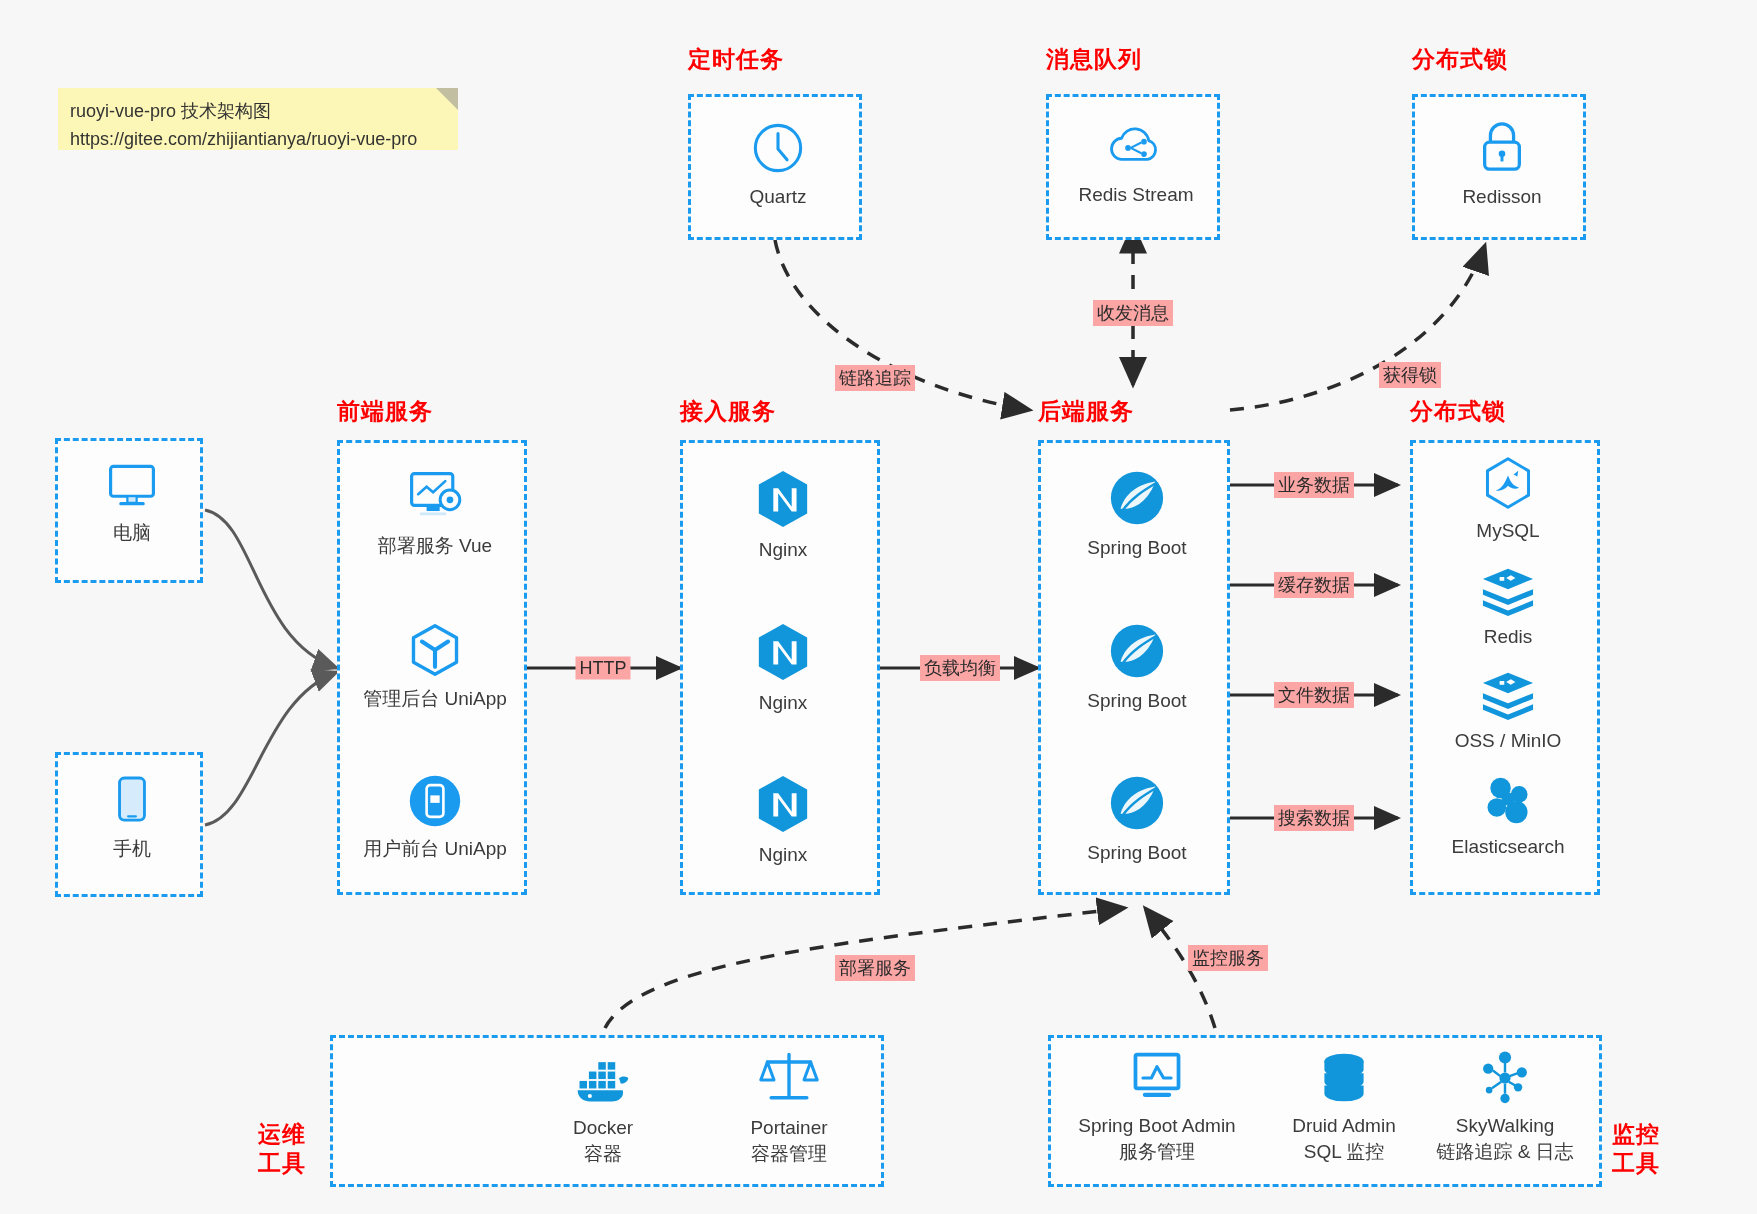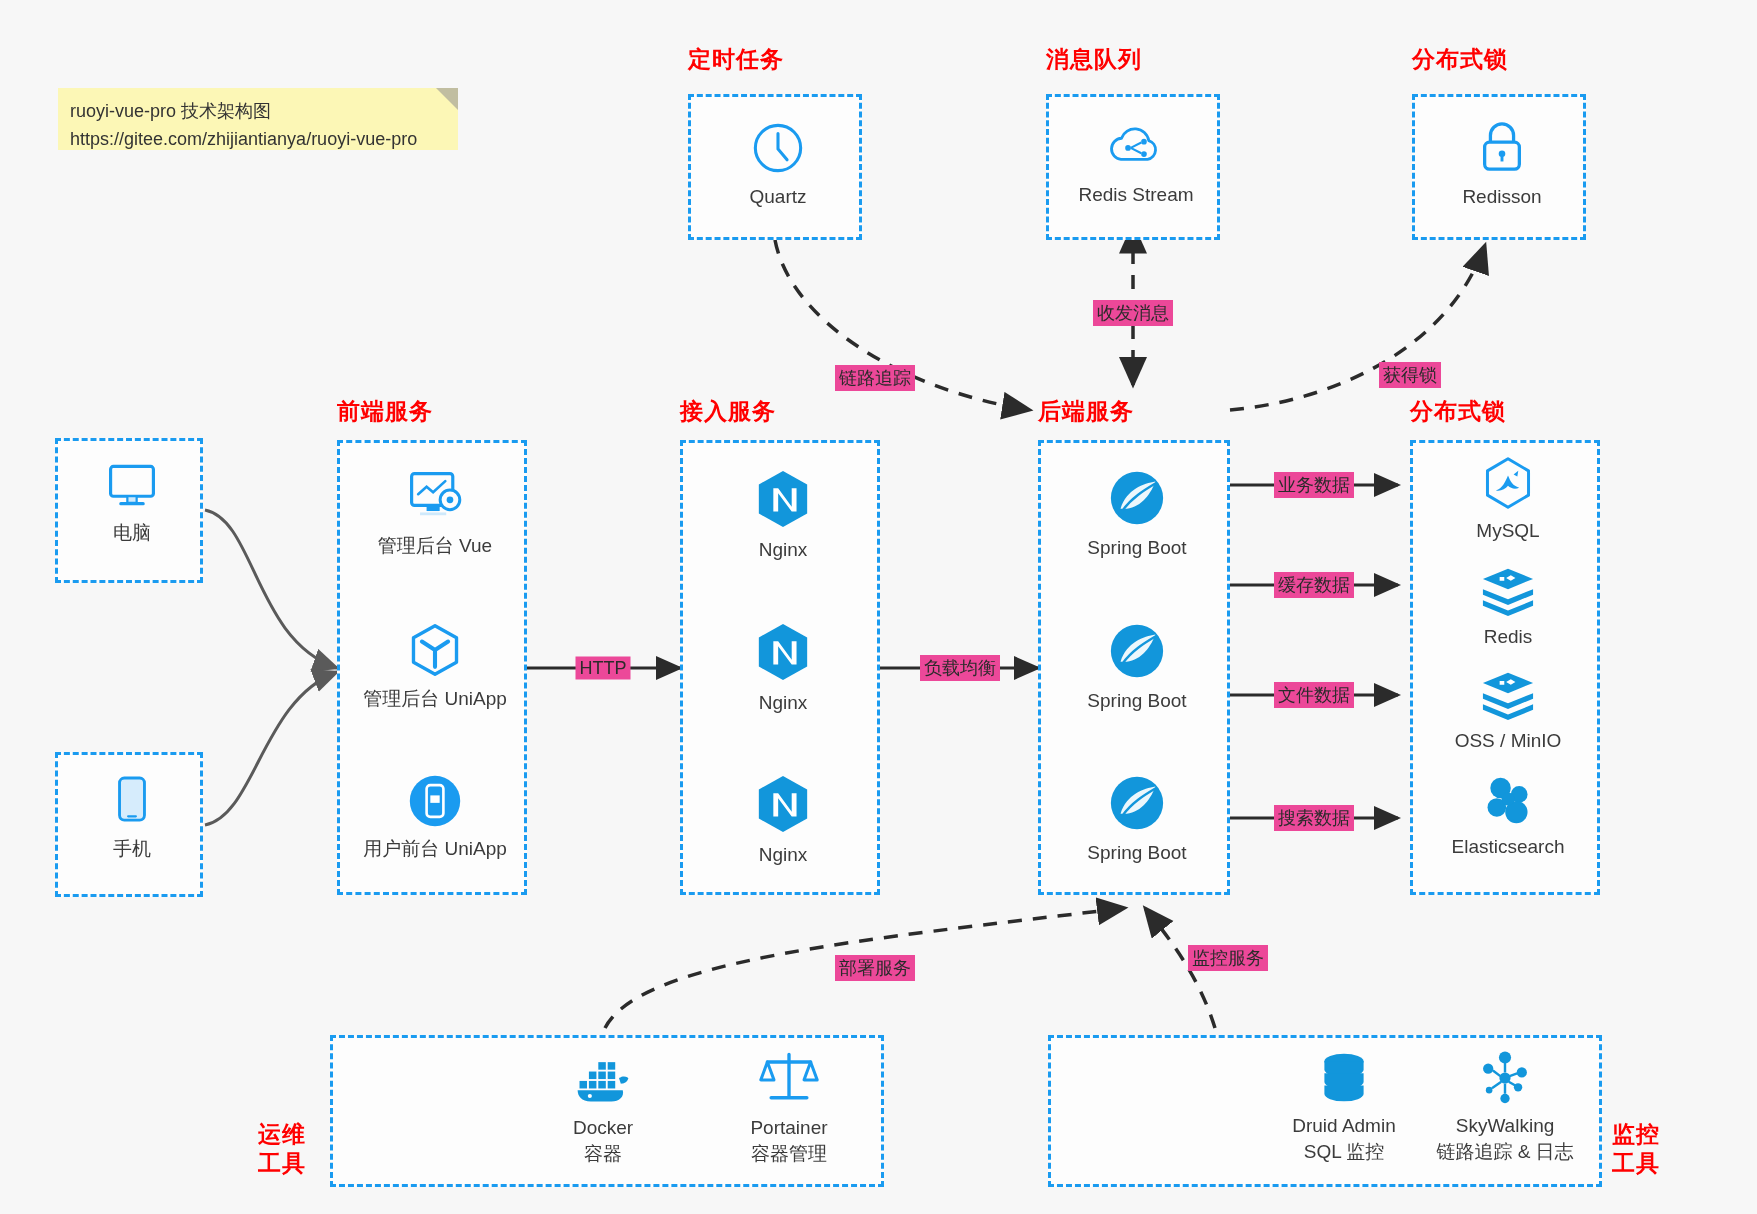--- a/index.html
+++ b/index.html
@@ -79,21 +79,21 @@
     display: block;
     font-size: 19px;
     color: #3b3b3b;
     white-space: nowrap;
     line-height: 1.35;
   }
 
   
   .elabel {
     position: absolute;
-    background: #ec4899;
+    background: #fca5a5;
     font-size: 18px;
     color: #2b2b2b;
     padding: 1px 4px;
     white-space: nowrap;
     transform: translate(-50%, -50%);
   }
 </style>
 </head>
 <body>
 
@@ -204,21 +204,21 @@
   <div class="group" style="left:337px; top:440px; width:190px; height:455px;">
     <div class="node" style="left:0; top:25px; width:190px;">
       <svg class="ico" width="62" height="58" viewBox="0 0 66 62">
         <rect x="8" y="6" width="44" height="34" rx="3" fill="none" stroke="#1a9bf0" stroke-width="3.4"></rect>
         <path d="M15 28 L24 20 L31 26 L44 14" fill="none" stroke="#1a9bf0" stroke-width="2.8" stroke-linecap="round"></path>
         <path d="M24 40 h14 v6 h-14 z" fill="#1a9bf0"></path>
         <path d="M17 49 h28" stroke="#cfe9fb" stroke-width="3"></path>
         <circle cx="49" cy="34" r="10.5" fill="#fdfdfd" stroke="#1a9bf0" stroke-width="3.2"></circle>
         <circle cx="49" cy="34" r="3.6" fill="#1a9bf0"></circle>
       </svg>
-      <span class="lbl">管理后台 Vue</span>
+      <span class="lbl">部署服务 Vue</span>
     </div>
     <div class="node" style="left:0; top:178px; width:190px;">
       <svg class="ico" width="58" height="58" viewBox="0 0 62 62">
         <path d="M31 5 L54 18 V44 L31 57 L8 44 V18 Z" fill="none" stroke="#1a9bf0" stroke-width="3.6" stroke-linejoin="round"></path>
         <path d="M31 31 V49 M31 31 L17 22 M31 31 L45 22" stroke="#1a9bf0" stroke-width="4.4" stroke-linecap="round"></path>
       </svg>
       <span class="lbl">管理后台 UniApp</span>
     </div>
     <div class="node" style="left:0; top:330px; width:190px;">
       <svg class="ico" width="56" height="56" viewBox="0 0 60 60">
@@ -354,20 +354,29 @@
         <path d="M10 14 h46" stroke="#1a9bf0" stroke-width="3.6" stroke-linecap="round"></path>
         <path d="M10 14 L3 33 h14 z" fill="none" stroke="#1a9bf0" stroke-width="3.2" stroke-linejoin="round"></path>
         <path d="M56 14 L49 33 h14 z" fill="none" stroke="#1a9bf0" stroke-width="3.2" stroke-linejoin="round"></path>
       </svg>
       <span class="lbl">Portainer</span>
       <span class="sub">容器管理</span>
     </div>
   </div>
 
   <div class="group" style="left:1048px; top:1035px; width:554px; height:152px;">
+    <div class="node" style="left:6px; top:12px; width:200px;">
+      <svg class="ico" width="58" height="56" viewBox="0 0 62 58">
+        <rect x="8" y="4" width="46" height="36" rx="2" fill="none" stroke="#1a9bf0" stroke-width="4"></rect>
+        <path d="M16 29 L25 29 L31 17 L38 29 L46 29" fill="none" stroke="#1a9bf0" stroke-width="3.4" stroke-linecap="round" stroke-linejoin="round"></path>
+        <path d="M18 47 h26" stroke="#1a9bf0" stroke-width="4.4" stroke-linecap="round"></path>
+      </svg>
+      <span class="lbl">Spring Boot Admin</span>
+      <span class="sub">服务管理</span>
+    </div>
     <div class="node" style="left:208px; top:12px; width:170px;">
       <svg class="ico" width="56" height="56" viewBox="0 0 60 58">
         <ellipse cx="30" cy="11" rx="21" ry="8" fill="#1296db"></ellipse>
         <path d="M9 11 v9 a21 8 0 0 0 42 0 v-9 z" fill="#1296db"></path>
         <path d="M9 24 v9 a21 8 0 0 0 42 0 v-9 z" fill="#1296db"></path>
         <path d="M9 37 v9 a21 8 0 0 0 42 0 v-9 z" fill="#1296db"></path>
       </svg>
       <span class="lbl">Druid Admin</span>
       <span class="sub">SQL 监控</span>
     </div>

